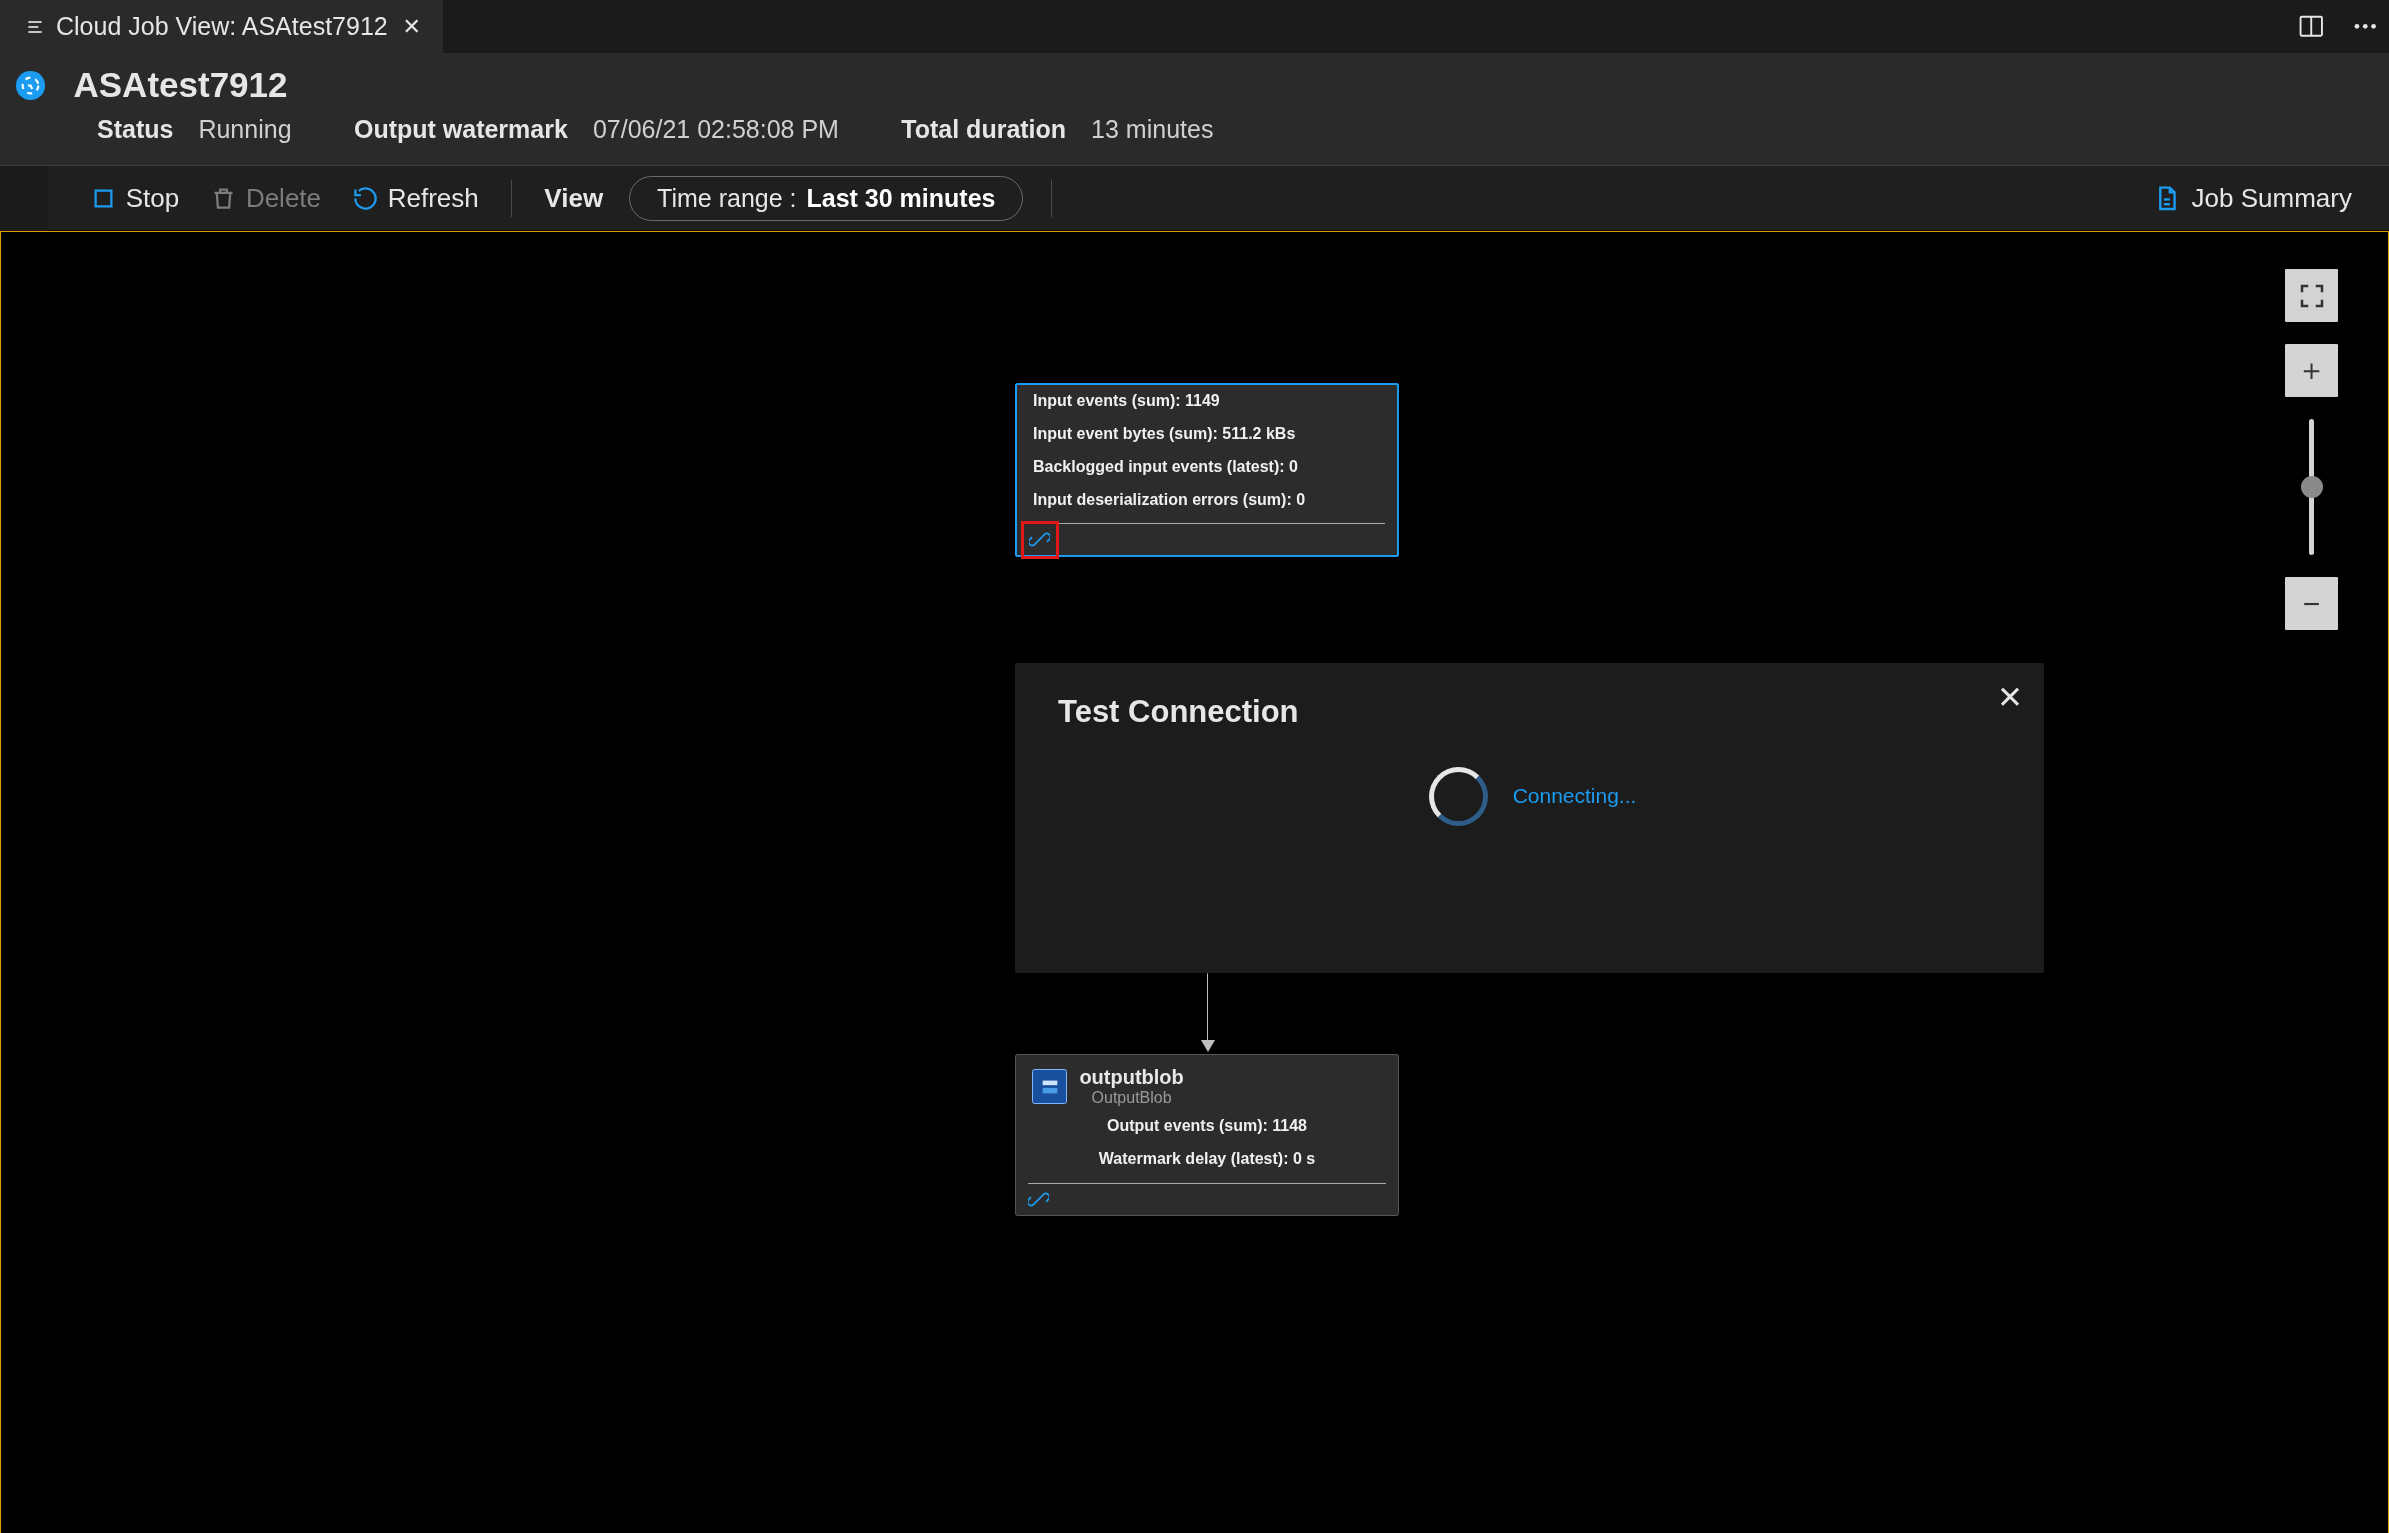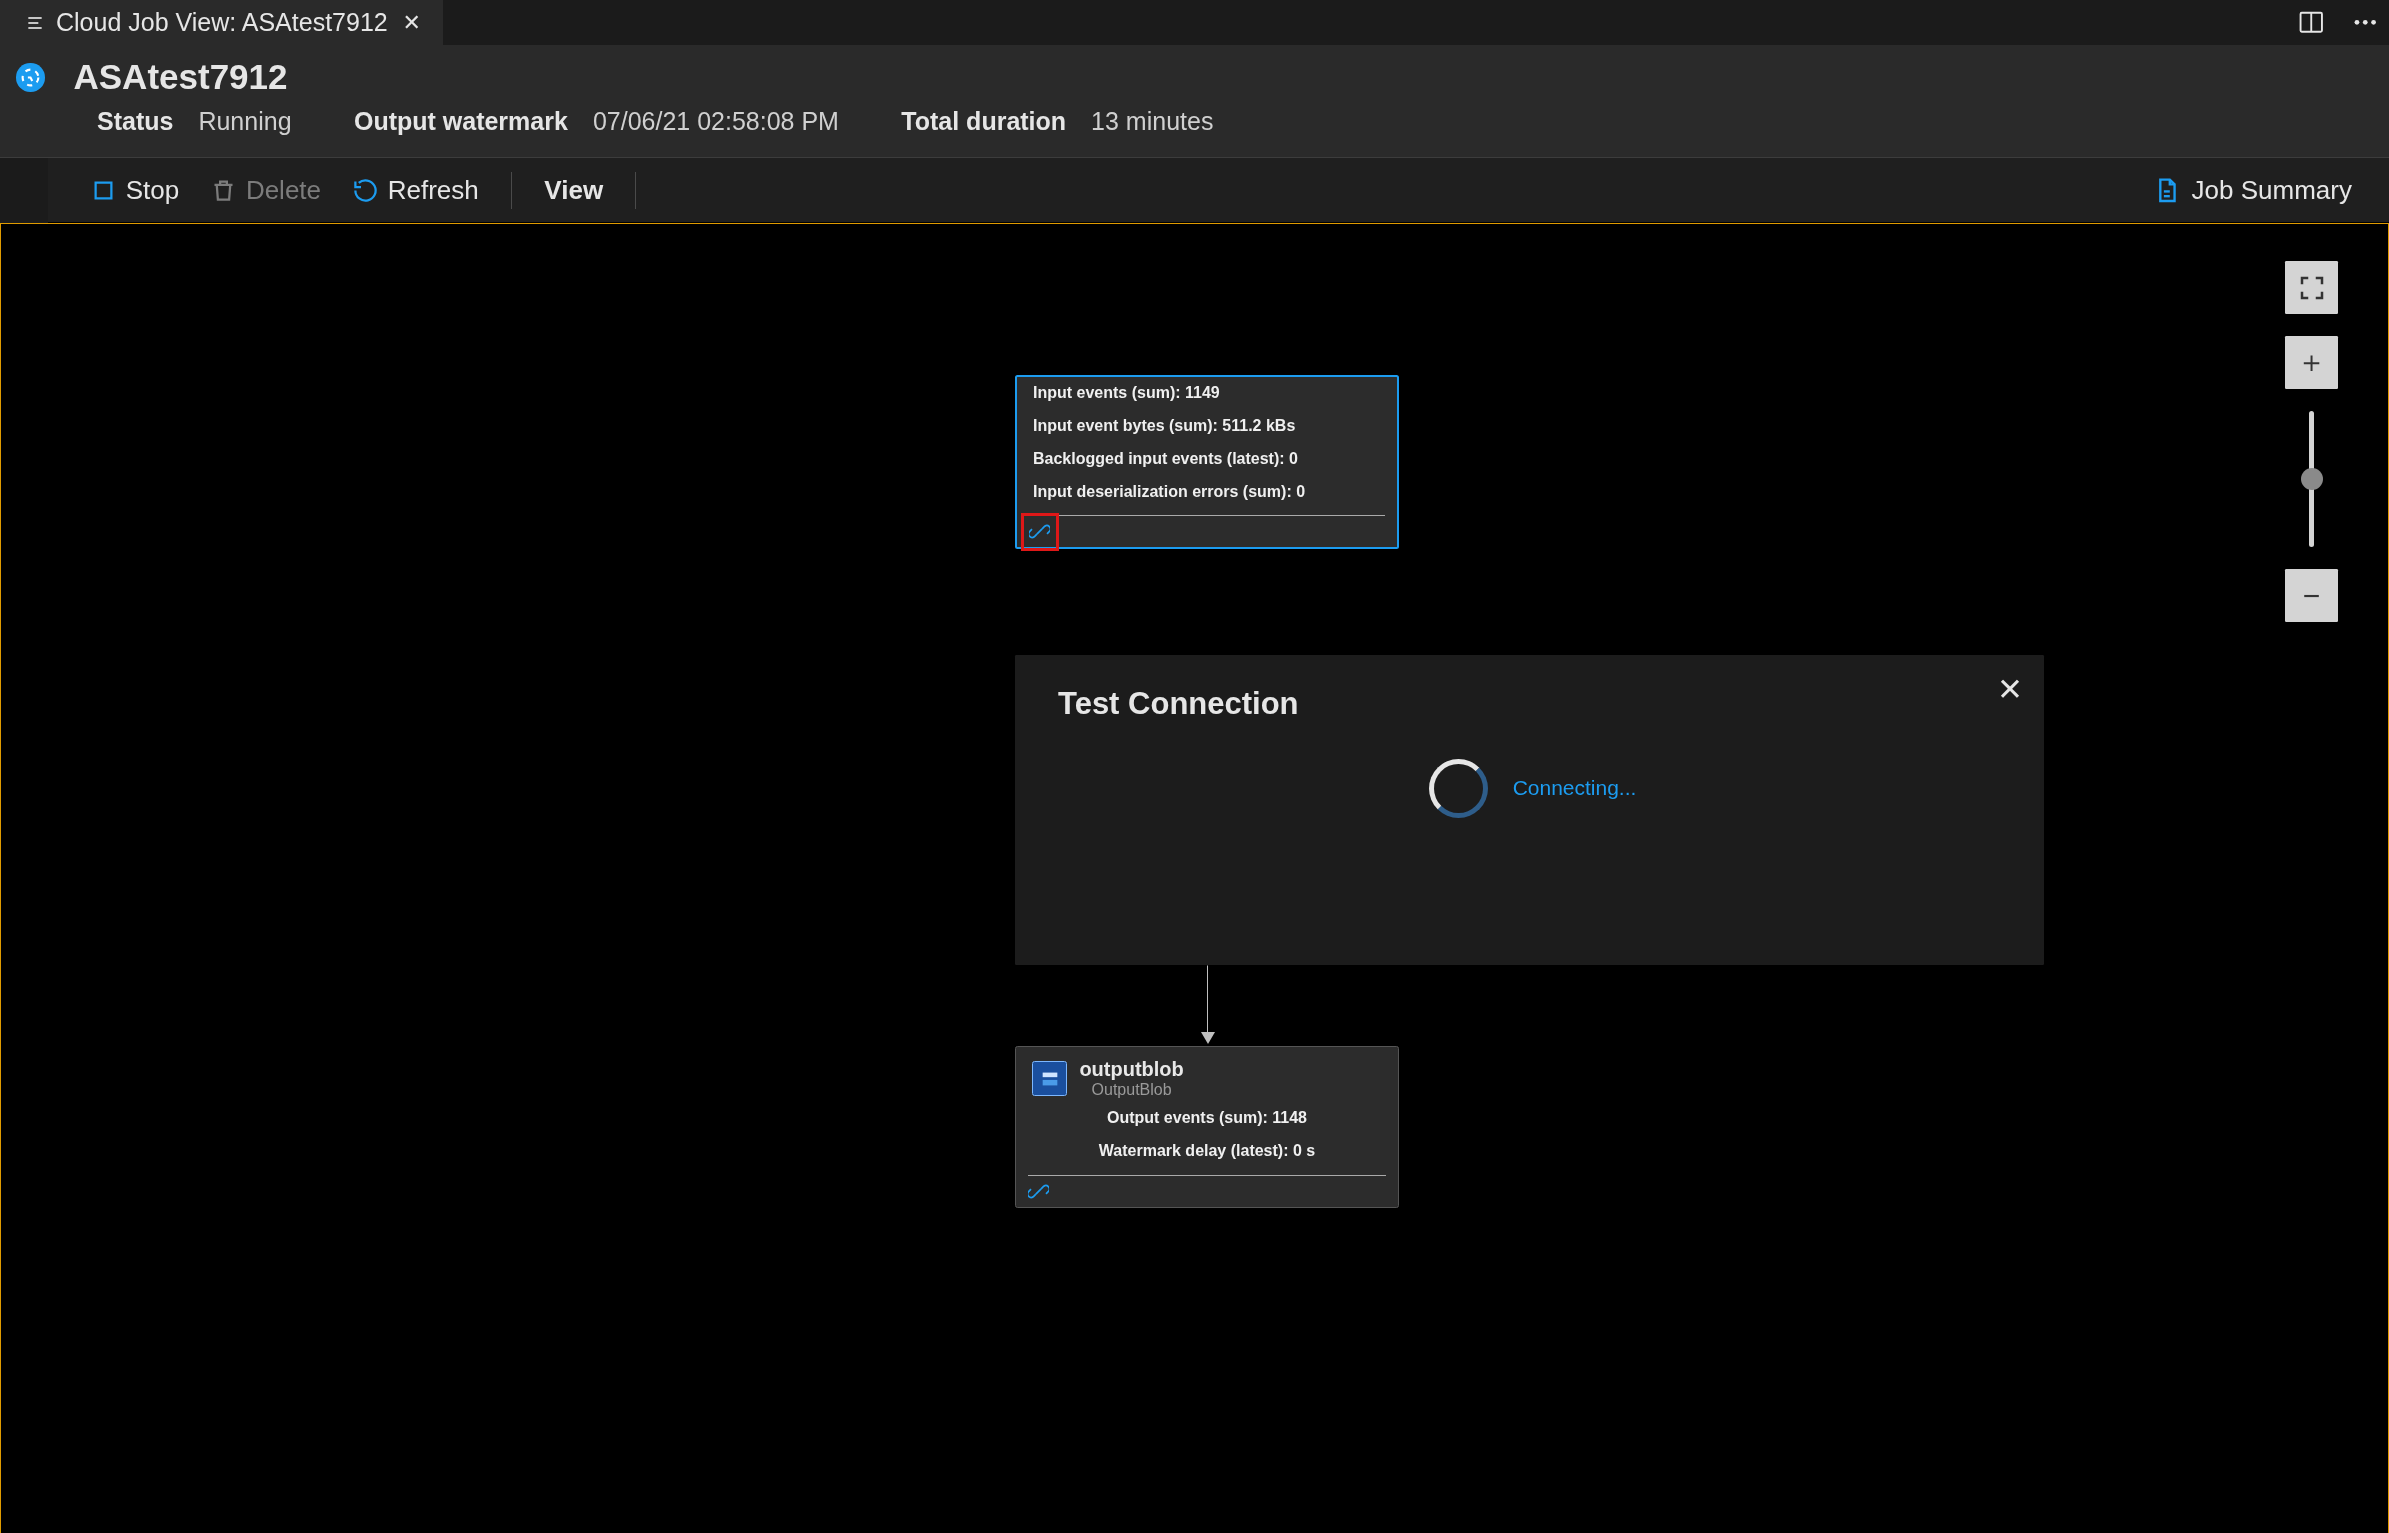--- a/index.html
+++ b/index.html
@@ -24,21 +24,21 @@
     width: 2389px; height: 1534px;
     background: var(--bg-dark);
     font-family: "Segoe UI", Arial, sans-serif;
     color: var(--fg);
     overflow: hidden;
   }
   
   .tabbar {
     display: flex;
     align-items: center;
-    height: 45px;
+    height: 53px;
     background: var(--bg-dark);
     justify-content: space-between;
     padding: 0 10px 0 0;
   }
   .tabbar-left { display:flex; align-items:center; height:100%; }
   .tab {
     display: flex; align-items: center; gap: 11px;
     padding: 0 18.6px 0 25px;
     height: 100%;
     background: var(--bg-tab);
@@ -308,20 +308,24 @@
         <path d="M3 12a9 9 0 1 0 3-6.7"></path>
           <path d="M3 4v5h5"></path>
       </svg>
     </span>
     <span>Refresh</span>
   </div>
   <div class="tb-divider"></div>
   <div class="tb-btn" style="font-weight:600">
     <span>View</span>
   </div>
+  <div class="time-pill">
+    <span class="tp-label">Time range :</span>
+    <span class="tp-value">Last 30 minutes</span>
+  </div>
   <div class="tb-divider"></div>
 
   <div class="toolbar-spacer"></div>
 
   <div class="job-summary">
     <span class="job-summary-icon">
       <svg width="28.5" height="28.5" viewBox="0 0 24 24" fill="none" stroke="currentColor" stroke-width="2">
         <path d="M7 3h8l4 4v14H7z"></path>
           <path d="M15 3v4h4"></path>
           <path d="M10 13h5"></path>

